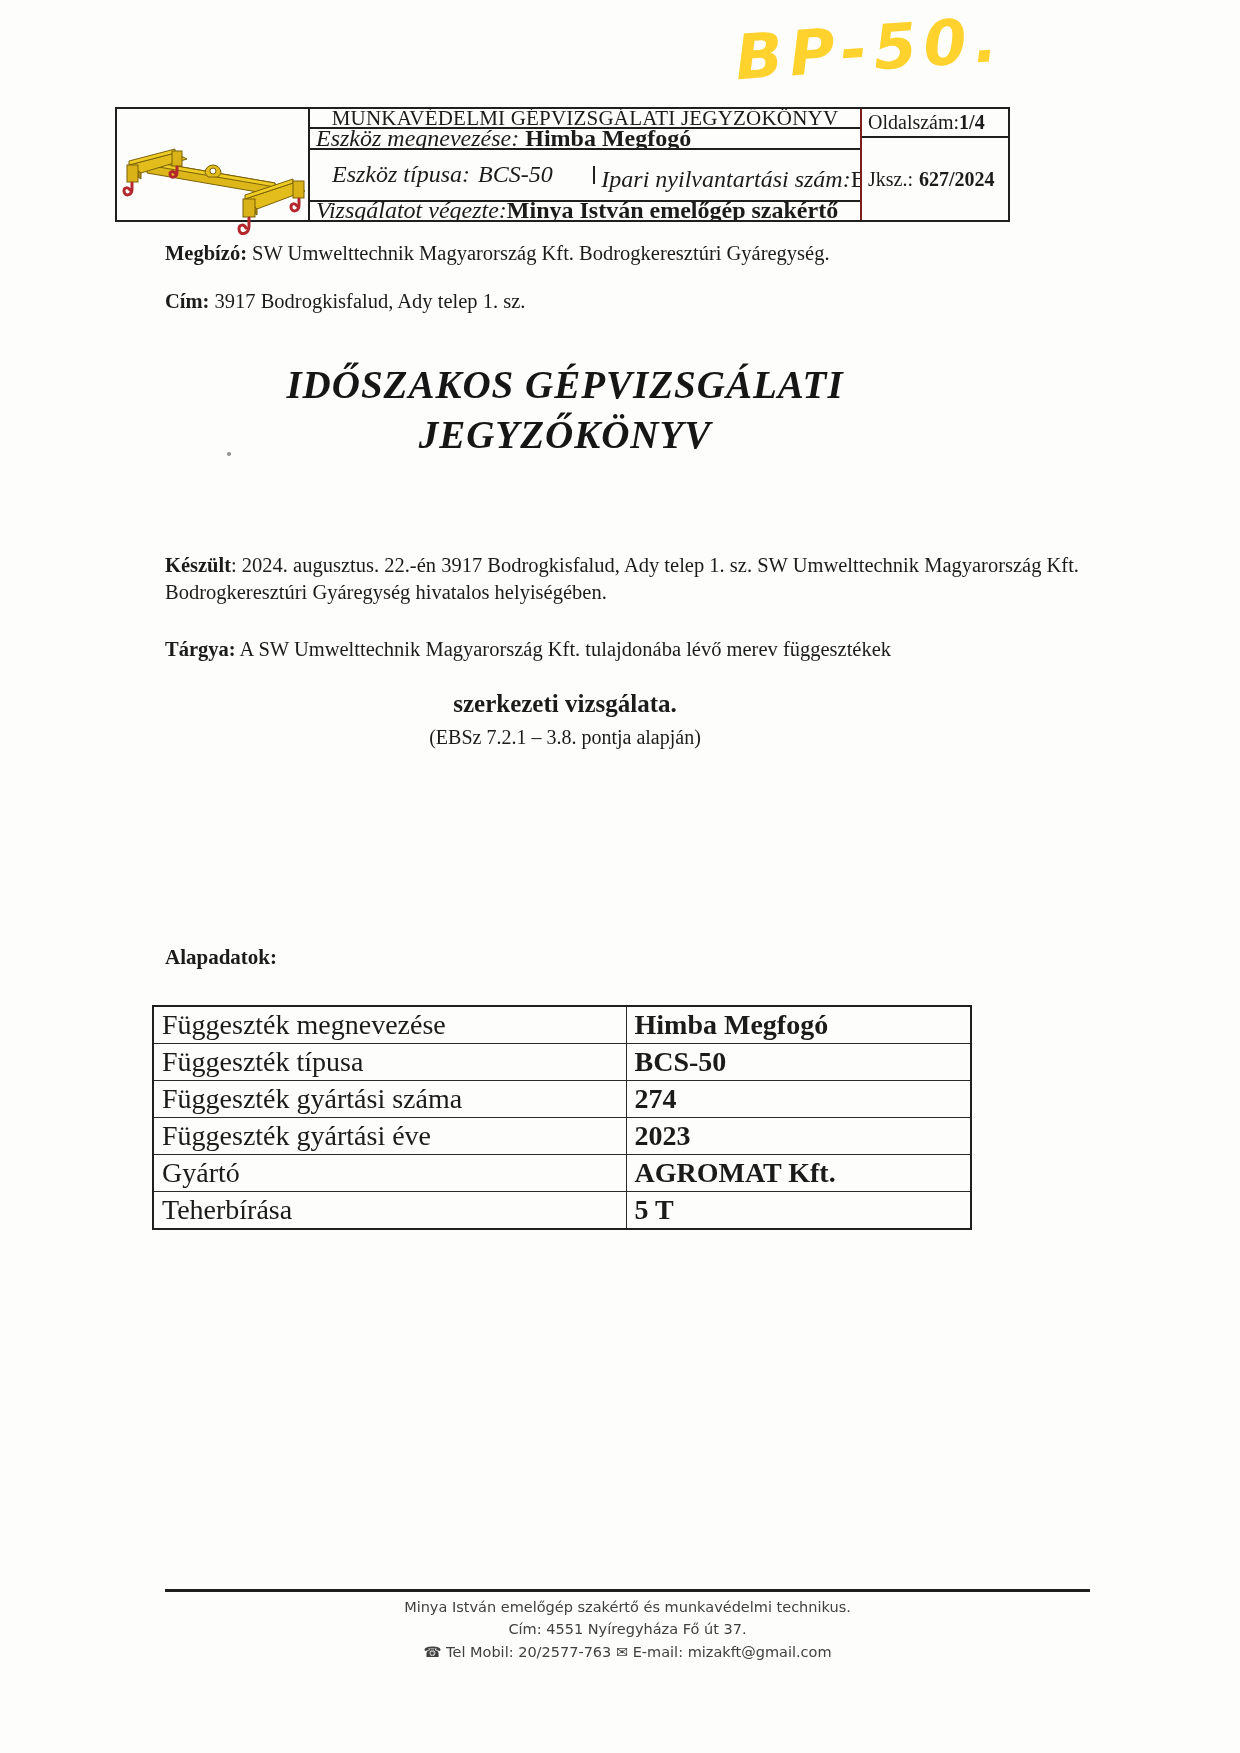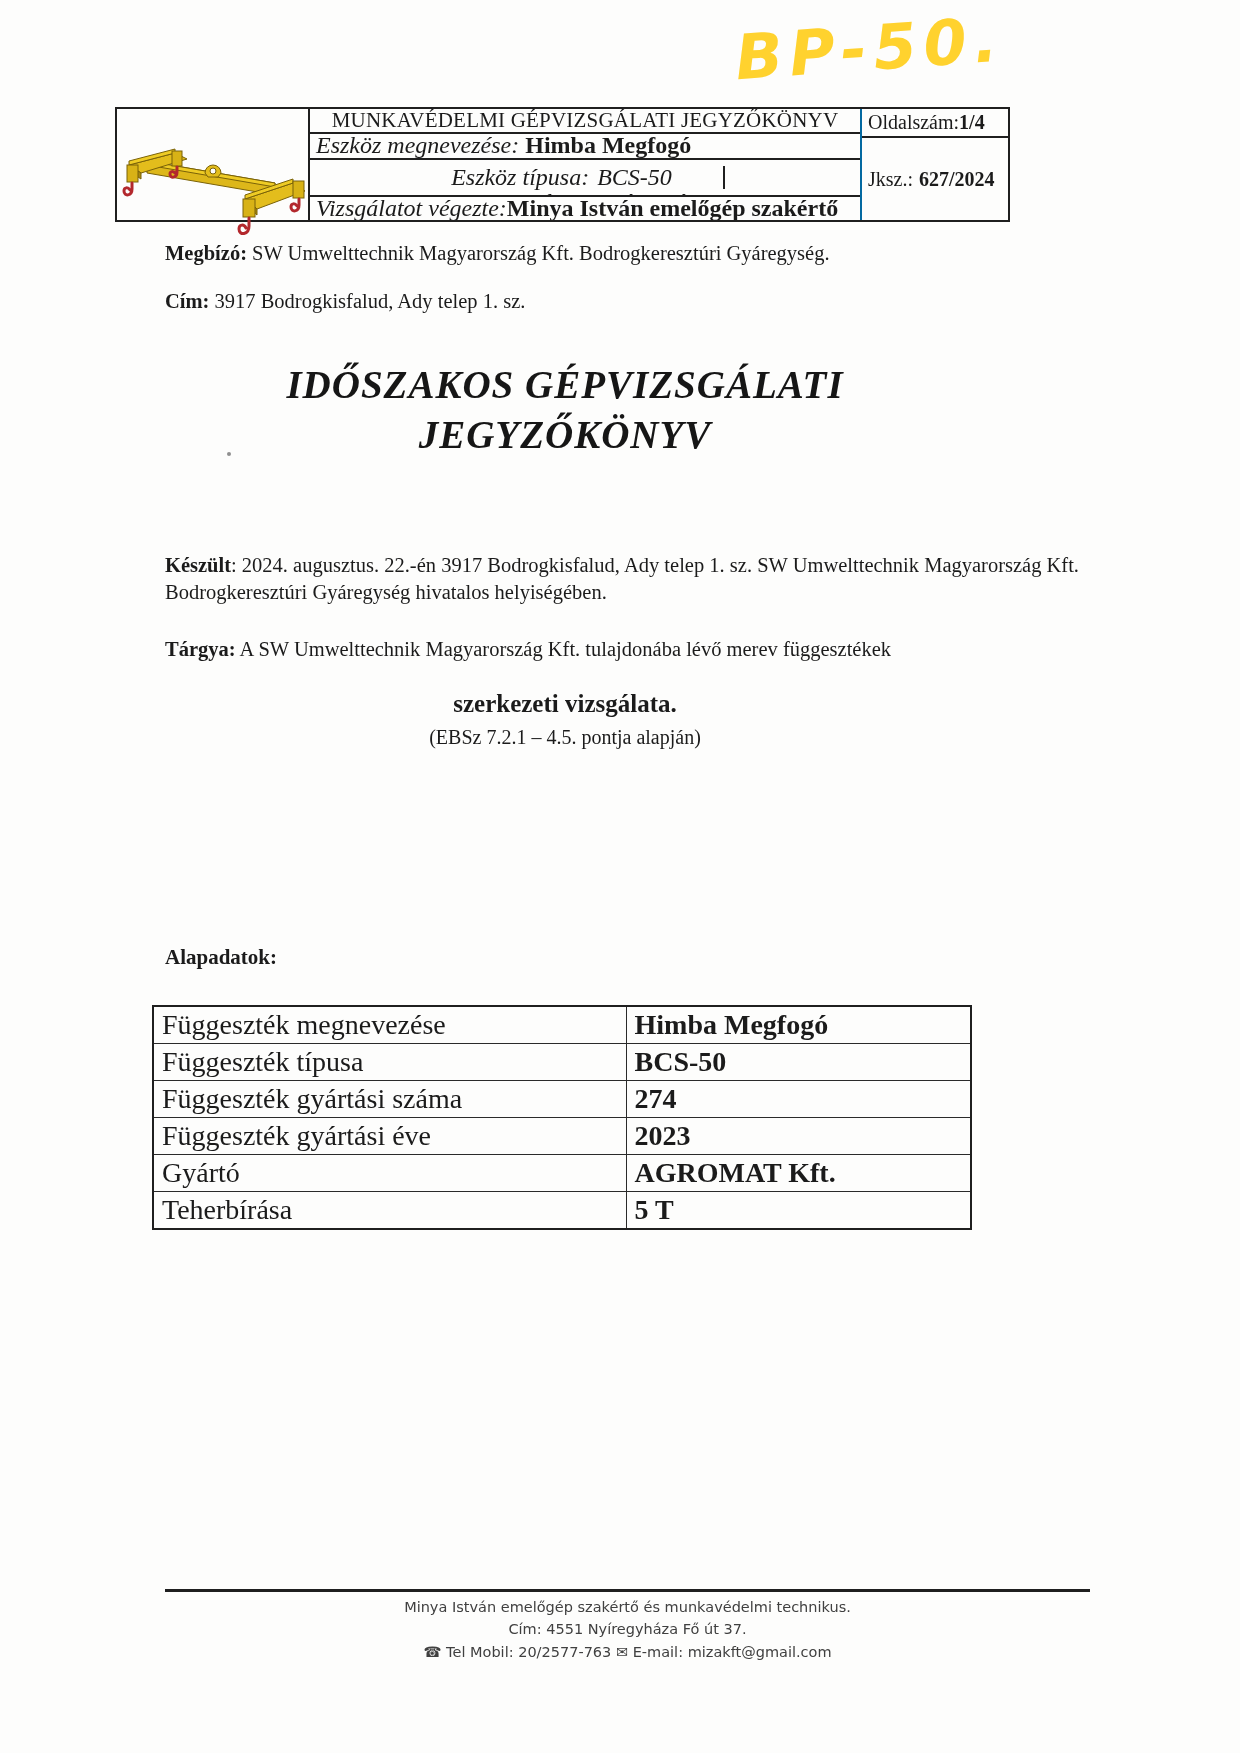--- a/index.html
+++ b/index.html
@@ -16,26 +16,26 @@
     font-family:"DejaVu Sans", sans-serif; font-style:italic; font-weight:bold;
     font-size:62px; letter-spacing:7px; color:#ffd22e;
     transform:rotate(-4deg); white-space:nowrap;
   }
 
   
   .hdr { position:absolute; left:115px; top:107px; width:895px; height:115px;
          border:2px solid #1f1f1f; display:flex; }
   .hdr-img-cell { width:193px; border-right:2px solid #1f1f1f; position:relative; overflow:visible; }
   .hdr-mid { width:550px; display:flex; flex-direction:column; }
-  .hdr-right { width:148px; border-left:2px solid #0369a1; display:flex; flex-direction:column; }
+  .hdr-right { width:148px; border-left:2px solid #7f1d1d; display:flex; flex-direction:column; }
   .hdr-row { border-bottom:2px solid #1f1f1f; flex:1; display:flex; align-items:center; padding:0 6px;
              font-size:24px; white-space:nowrap; overflow:hidden;}
   .hdr-row:last-child { border-bottom:none; }
   .hdr-title-row { justify-content:center; font-size:21px; letter-spacing:.2px; }
-  .hdr-split { padding:6px;flex-direction:column; }
+  .hdr-split { padding:16px; }
   .hdr-split .cellA { width:52%; border-right:2px solid #1f1f1f; height:100%;
                       display:flex; align-items:center; padding:0 6px; }
   .hdr-split .cellB { width:48%; height:100%; display:flex; padding:0 6px; }
   .it { font-style:italic; }
   .bd { font-weight:bold; }
   .hdr-right .r1 { flex:0 0 29px; border-bottom:2px solid #1f1f1f; display:flex; align-items:center; padding:0 6px; font-size:20px;}
   .hdr-right .r2 { flex:1; display:flex; align-items:center; padding:0 6px; font-size:20px;gap:6px;}
 
   .bodyline { position:absolute; left:165px; font-size:20.5px; white-space:nowrap; }
 
@@ -158,21 +158,21 @@
   <div class="artifact-dot"></div>
 
   <div class="para" style="top:552px">
     <span class="bd">Készült</span><span>: 2024. augusztus. 22.-én 3917 Bodrogkisfalud, Ady telep 1. sz. SW Umwelttechnik Magyarország Kft. Bodrogkeresztúri Gyáregység hivatalos helyiségében.</span>
   </div>
 
   <div class="bodyline" style="top:638px">
     <span class="bd">Tárgya:</span><span> A SW Umwelttechnik Magyarország Kft. tulajdonába lévő merev függesztékek</span>
   </div>
   <div class="center-block" style="top:690px; font-weight:bold; font-size:25px;">szerkezeti vizsgálata.</div>
-  <div class="center-block" style="top:726px; font-size:20px;">(EBSz 7.2.1 – 4.5. pontja alapján)</div>
+  <div class="center-block" style="top:726px; font-size:20px;">(EBSz 7.2.1 – 3.8. pontja alapján)</div>
 
   <div class="bodyline bd" style="top:945px; font-size:21px;">Alapadatok:</div>
 
   <table class="alap-table">
     <tbody>
         <tr>
       <td class="col-label">Függeszték megnevezése</td>
       <td class="val">Himba Megfogó</td>
     </tr>
     <tr>

